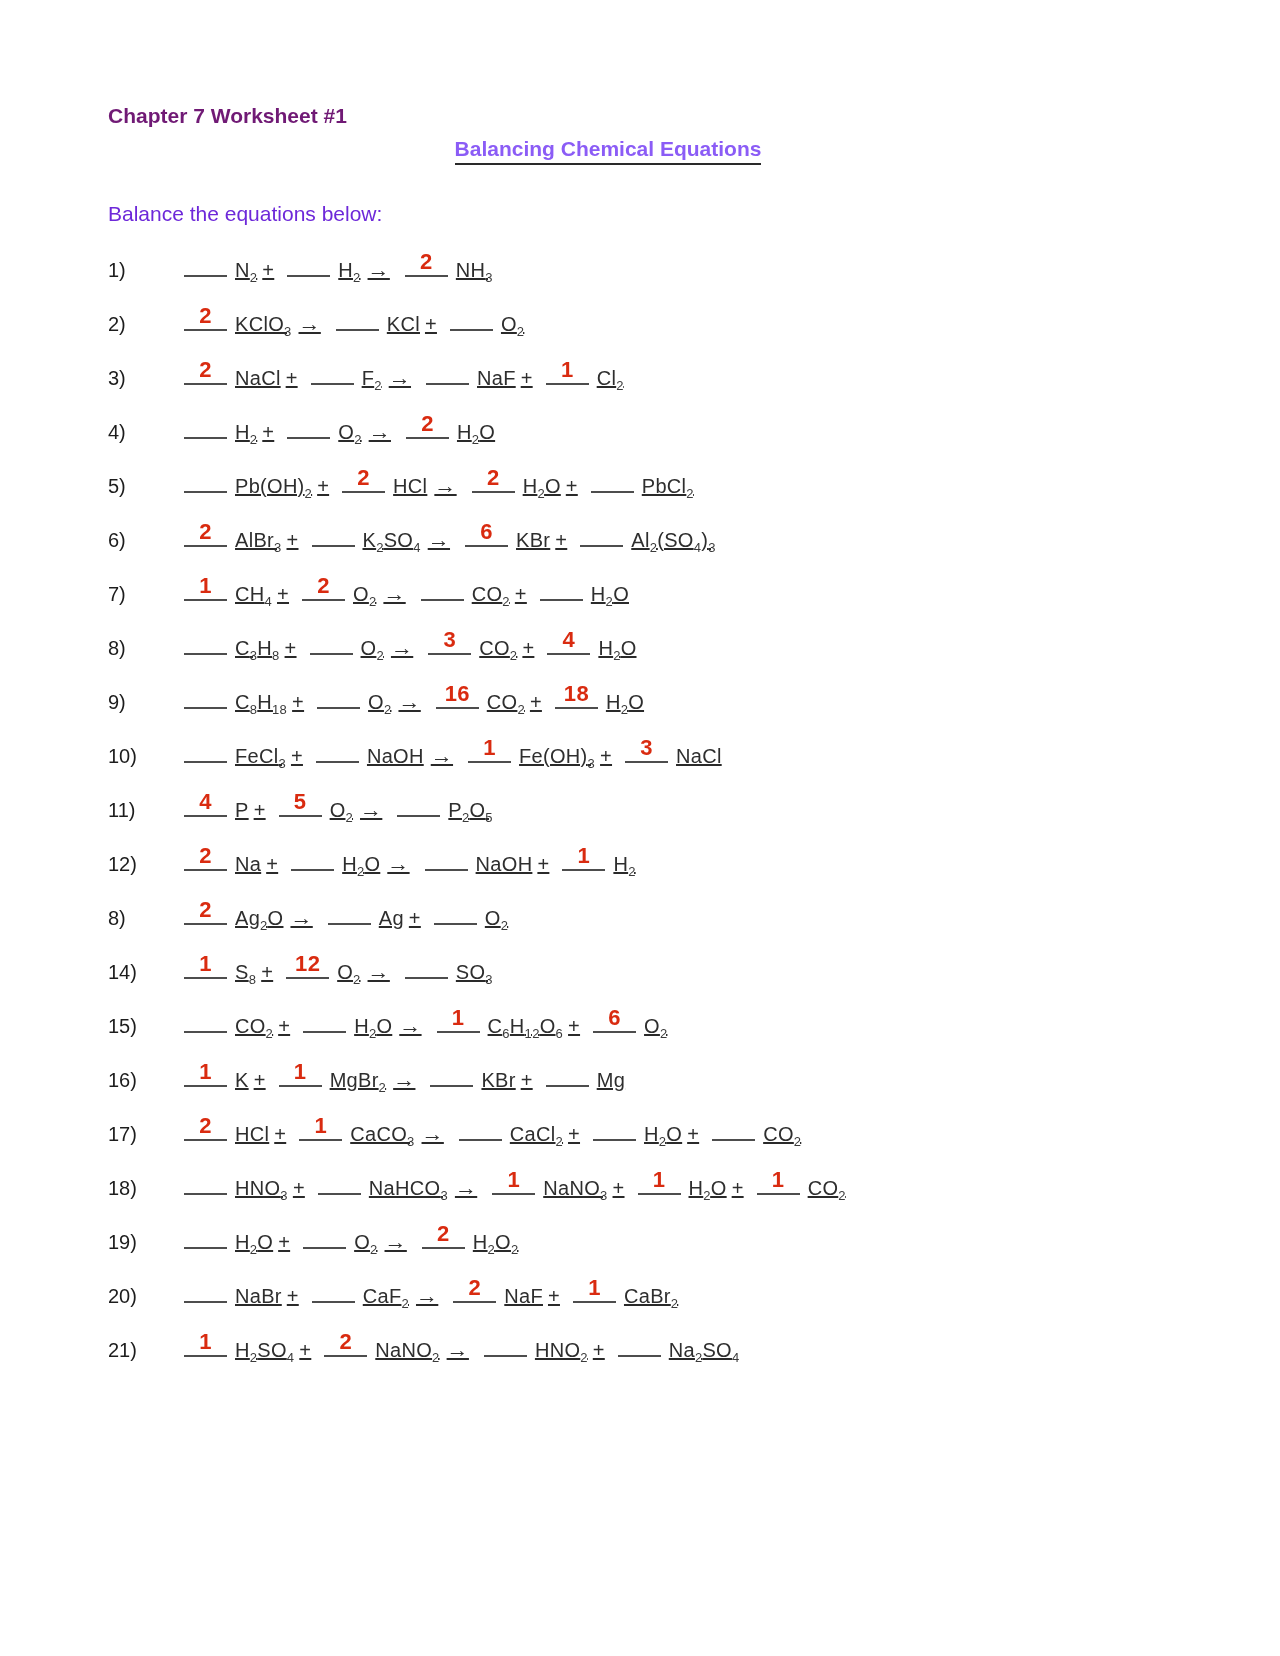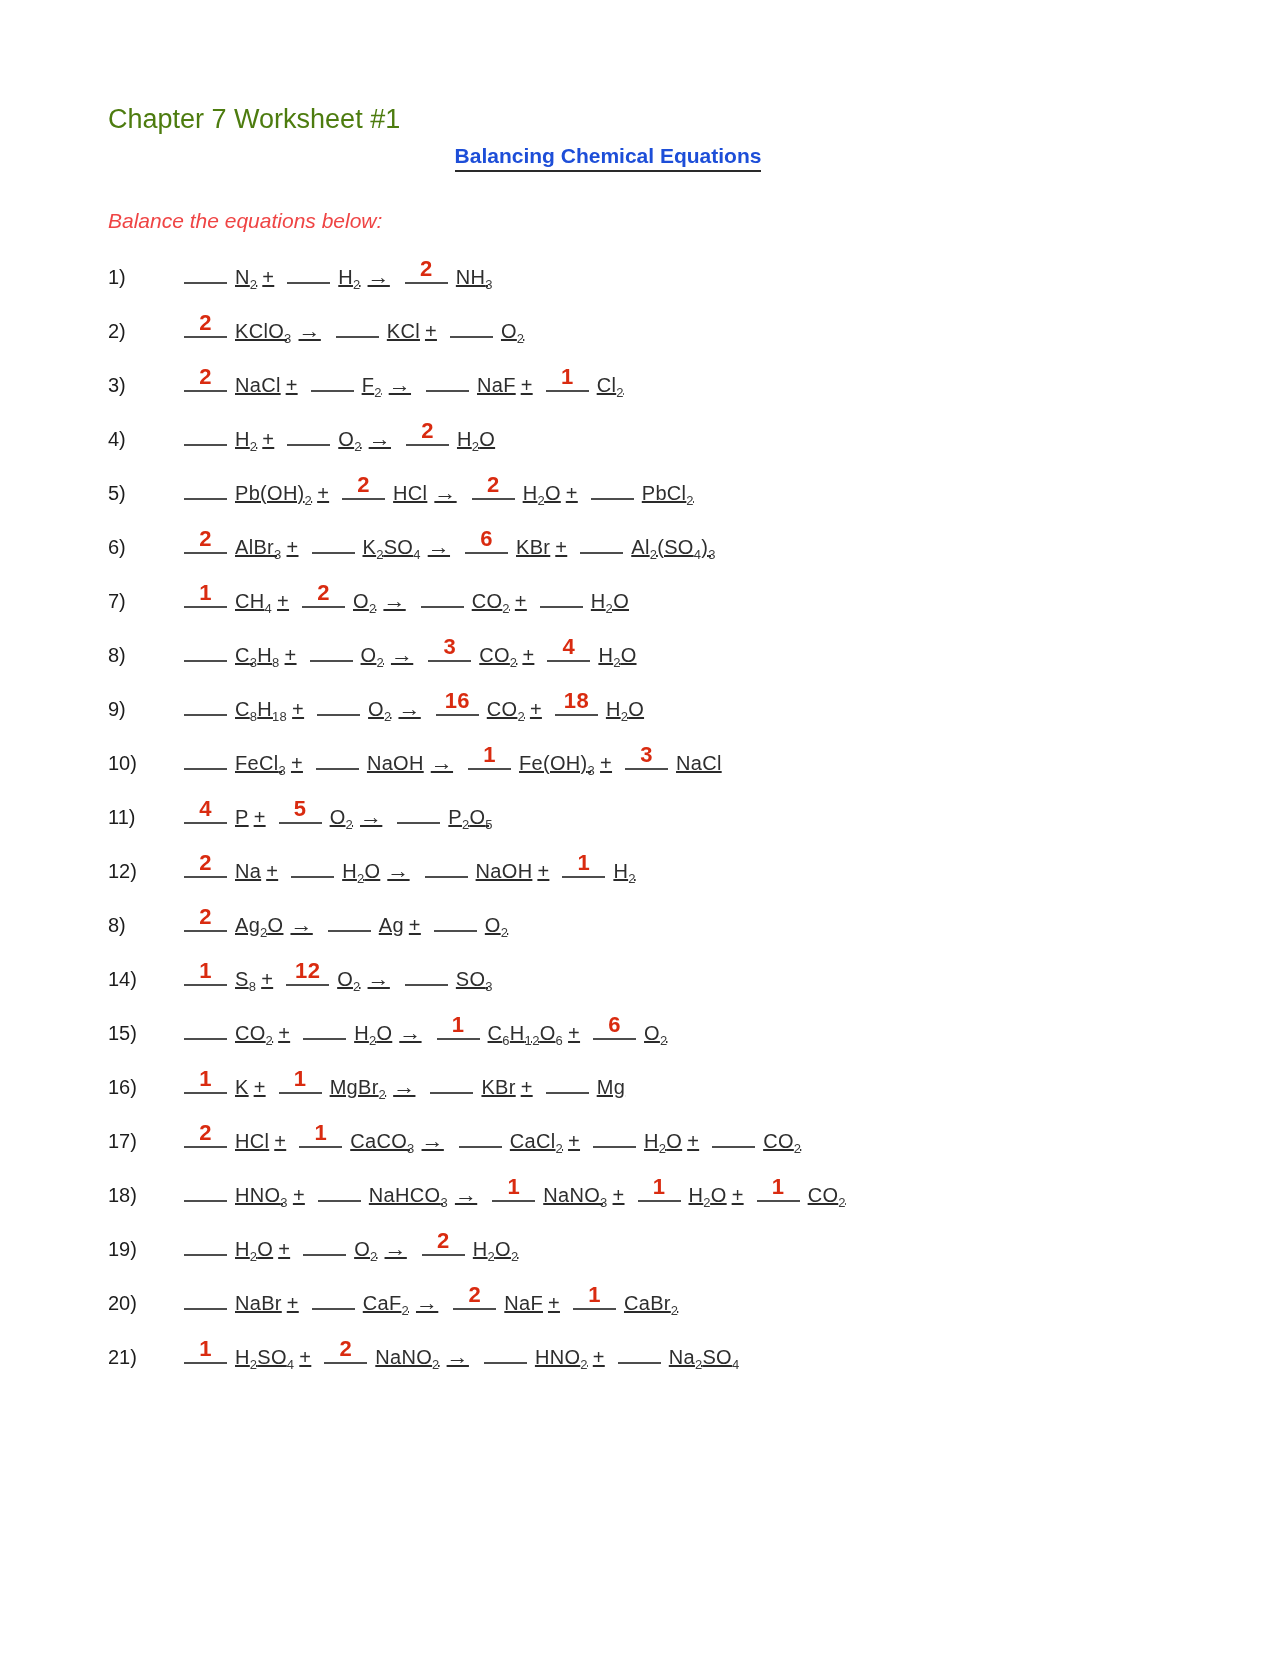--- a/index.html
+++ b/index.html
@@ -4,27 +4,27 @@
 <style>
   :root { --red:#d92b10; --ink:#2a2a2a; --line:#4d4d4d; }
   * { box-sizing:border-box; }
   html,body { margin:0; padding:0; }
   body {
     width:1280px; height:1656px; background:#ffffff;
     font-family:"Liberation Sans","DejaVu Sans",sans-serif;
     color:var(--ink); overflow:hidden;
   }
   .page { padding:104px 40px 0 108px; }
-  .title { font-size:27px; font-weight:normal; color:#4d7c0f; }
+  .title { font-size:21px; font-weight:bold; color:#701a75; }
   .subtitle-wrap { width:1000px; text-align:center; margin-top:9px; }
   .subtitle {
-    display:inline-block; font-size:21px; font-weight:bold; color:#1d4ed8;
+    display:inline-block; font-size:21px; font-weight:bold; color:#8b5cf6;
     border-bottom:2px solid #2a2a2a; padding-bottom:2px;
   }
-  .instruction { margin-top:37px; font-size:21px; font-style:italic; color:#ef4444; }
+  .instruction { margin-top:37px; font-size:21px; color:#6d28d9; }
   .equations { margin-top:17px; }
   .row { line-height:53px; white-space:nowrap; font-size:20px;text-decoration:underline; }
   .num { display:inline-block; width:68px; color:#1d1d1d; }
   .eqbody { letter-spacing:0.3px; }
   .blank {
     display:inline-block; width:43px; height:18px;
     border-bottom:2px solid var(--line);
     position:relative; margin:0 8px; vertical-align:baseline;
   }
   .answer {

